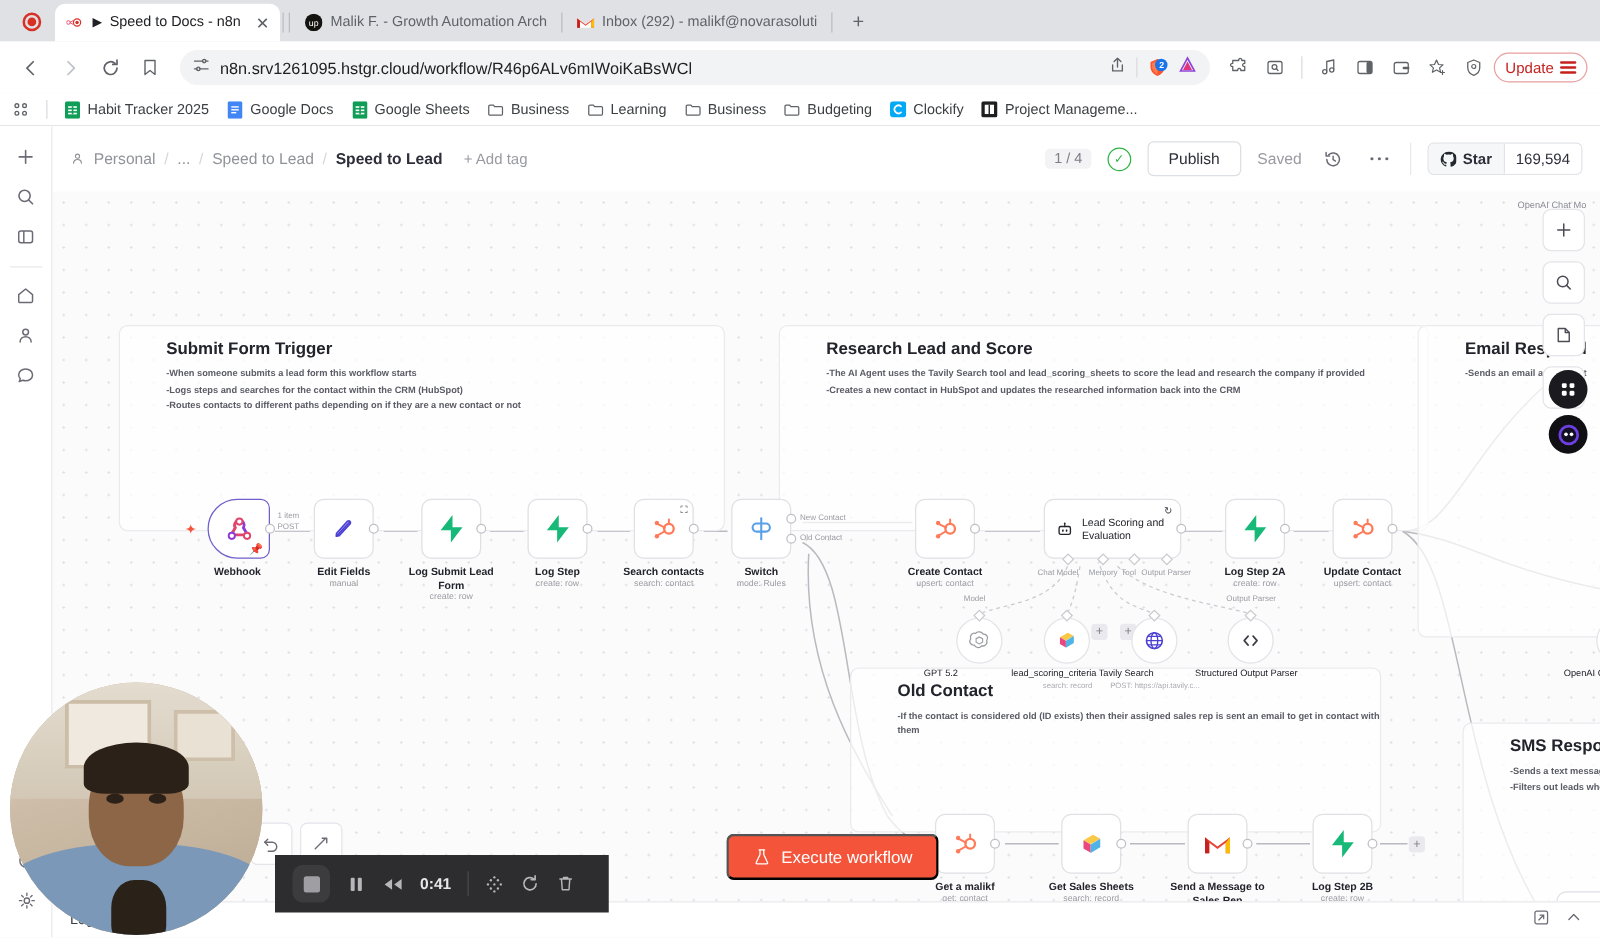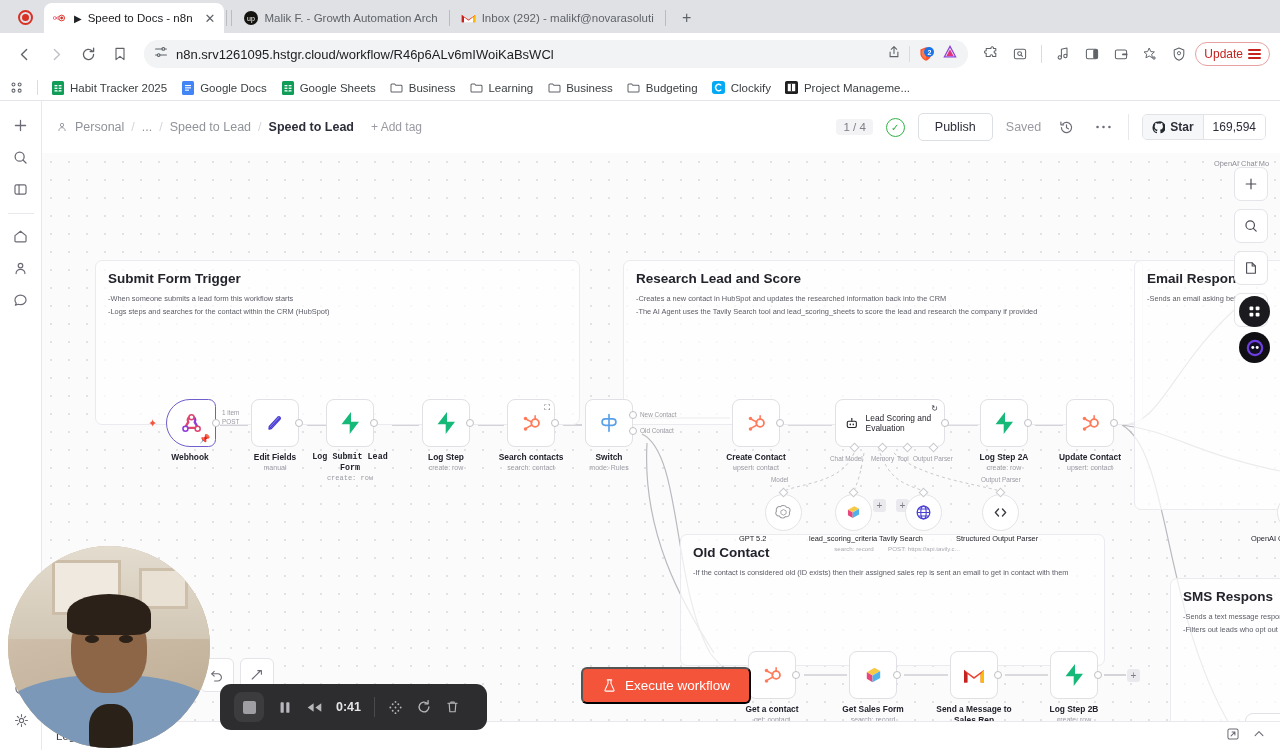--- a/index.html
+++ b/index.html
@@ -117,23 +117,24 @@
   .canvas {
     position:absolute; top:52px; left:0; right:0; bottom:0;
     background-color:#fbfbfc;
     background-image: radial-gradient(circle, #e1e1e6 1px, transparent 1px);
     background-size: 18px 18px;
     overflow:hidden;
   }
   .sticky {
     position:absolute; background:rgba(255,255,255,0.72); border:1px solid #ebebef;
     border-radius:7px;
+    padding-left:25px;
   }
   .sticky h3 { font-size:13.5px; color:#22232b; font-weight:bold; margin:10px 0 7px 12px; }
-  .sticky p { font-size:7.4px; color:#5b5c66; margin:0 0 1.5px 12px; line-height:1.5; }
+  .sticky p { font-size:7.4px; color:#5b5c66; margin:0 0 1.5px 12px; line-height:1.5;font-weight:bold; }
 
   .node { position:absolute; }
   .node-box {
     width:48px;height:48px;background:#fff;border:1px solid #e0e0e5;border-radius:8px;
     display:flex;align-items:center;justify-content:center;position:relative;
   }
   .node-box.trigger { border-radius:26px 8px 8px 26px; border:1.4px solid #6f5ecb; width:50px;}
   .node-wide {
     width:110px;height:48px;background:#fff;border:1px solid #e0e0e5;border-radius:8px;
     display:flex;align-items:center;gap:7px;padding:0 9px;position:relative;
@@ -179,21 +180,21 @@
   .wc-frame { position:absolute; left:22%; top:7%; width:34%; height:27%; background:#efe9df; border:3px solid #cbbda7; }
   .wc-frame2 { position:absolute; left:65%; top:11%; width:24%; height:20%; background:#e8e1d4; border:3px solid #cdbfa9; }
   .wc-shirt { position:absolute; left:-6%; bottom:-10%; width:112%; height:46%; background:#7b98b8; border-radius:46% 46% 0 0; }
   .wc-head { position:absolute; left:31%; top:27%; width:38%; height:46%; background:#8c6647; border-radius:48% 48% 42% 42%; }
   .wc-hair { position:absolute; left:29%; top:24%; width:42%; height:20%; background:#2c2118; border-radius:50% 50% 20% 20%; }
   .wc-eye { position:absolute; width:7%; height:4%; background:#2b2118; border-radius:50%; top:44%; }
   .wc-mic { position:absolute; left:40%; bottom:-4%; width:22%; height:26%; background:#2a2118; border-radius:42% 42% 30% 30%; }
 
   .rec-bar {
     position:absolute; left:220px; top:684px; width:267px; height:46px; background:#2d2d2f;
-    border-radius:11px; display:flex; align-items:center; padding:0 14px; gap:13px; z-index:21;
+    border-radius:0; display:flex; align-items:center; padding:0 14px; gap:13px; z-index:21;
   }
   .rb-stop { width:30px;height:30px;border-radius:8px;background:#3c3c3f;display:flex;align-items:center;justify-content:center; }
   .rb-stop i { width:13px;height:13px;background:#9e9ea3;border-radius:2px;display:block; }
   .rb-ic { color:#b6b6bb; display:flex; align-items:center; justify-content:center; }
   .rb-time { color:#e6e6ea; font-size:12.5px; font-weight:bold; }
   .rb-div { width:1px;height:20px;background:#4a4a4e; }
 
   .float-ext { position:absolute; right:10px; z-index:22; }
   .fe-circ { width:31px;height:31px;border-radius:50%;background:#1b1b1f;display:flex;align-items:center;justify-content:center; }
   .fe-circ2 { width:31px;height:31px;border-radius:50%;background:#101014;display:flex;align-items:center;justify-content:center; }
@@ -608,26 +609,27 @@
             <path d="M838 300 C 848 325 858 330 882 338"></path>
             <path d="M852 300 C 880 325 930 330 958 338"></path>
             <path d="M1238 300 C 1240 330 1246 330 1250 338"></path>
           </g>
         </svg>
 
         <div class="sticky" style="left:53px;top:107px;width:485px;height:165px;">
           <h3>Submit Form Trigger</h3>
           <p>-When someone submits a lead form this workflow starts</p>
           <p>-Logs steps and searches for the contact within the CRM (HubSpot)</p>
+          <p>-Routes contacts to different paths depending on if they are a new contact or not</p>
         </div>
 
         <div class="sticky" style="left:581px;top:107px;width:520px;height:165px;">
           <h3>Research Lead and Score</h3>
+          <p>-The AI Agent uses the Tavily Search tool and lead_scoring_sheets to score the lead and research the company if provided</p>
           <p>-Creates a new contact in HubSpot and updates the researched information back into the CRM</p>
-          <p>-The AI Agent uses the Tavily Search tool and lead_scoring_sheets to score the lead and research the company if provided</p>
         </div>
 
         <div class="sticky" style="left:1092px;top:107px;width:250px;height:250px;">
           <h3>Email Respond</h3>
           <p>-Sends an email asking    bett</p>
         </div>
 
         <div class="sticky" style="left:638px;top:381px;width:425px;height:132px;">
           <h3>Old Contact</h3>
           <p>-If the contact is considered old (ID exists) then their assigned sales rep is sent an email to get in contact with them</p>
@@ -665,21 +667,21 @@
             <svg width="22" height="22" viewBox="0 0 24 24">
                 <path d="M6 18 L17 6.5" stroke="#4b3fd4" stroke-width="1.6" fill="none" stroke-linecap="round"></path>
                 <path d="M5.5 18.5 8 18 17.6 7.6a1.6 1.6 0 0 0-2.2-2.2L5.8 15.9Z" fill="none" stroke="#4b3fd4" stroke-width="1.5" stroke-linejoin="round"></path>
               </svg>
           </div>
           <div class="node-lbl">Edit Fields</div>
           <div class="node-sub">manual</div>
           <span class="dot-port" style="left:44px;top:20px;"></span>
         </div>
 
-        <div class="node" style="left:284px;top:246px;font-family:Liberation Mono, monospace;">
+        <div class="node" style="left:295px;top:246px;">
           <div class="node-box">
             <svg width="22" height="24" viewBox="0 0 22 24">
                 <path d="M12 1 2.5 13.2h8.2V23L20 10.8h-8Z" fill="#17b978"></path>
               </svg>
           </div>
           <div class="node-lbl">Log Submit Lead Form</div>
           <div class="node-sub">create: row</div>
           <span class="dot-port" style="left:44px;top:20px;"></span>
         </div>
 
@@ -847,34 +849,34 @@
 
         <div class="node" style="left:706px;top:498px;">
           <div class="node-box">
             <svg width="22" height="22" viewBox="0 0 24 24">
                 <circle cx="16.5" cy="12" r="4.2" fill="none" stroke="#ff7a59" stroke-width="2"></circle>
                 <circle cx="6" cy="7" r="1.9" fill="#ff7a59"></circle>
                 <circle cx="6" cy="18.5" r="1.9" fill="#ff7a59"></circle>
                 <path d="M7.4 8.2 13 11M7.4 17.3 13 14.2M16.5 7.8V4" stroke="#ff7a59" stroke-width="1.7" stroke-linecap="round"></path>
               </svg>
           </div>
-          <div class="node-lbl">Get a contact</div>
+          <div class="node-lbl">Get a malikf</div>
           <div class="node-sub">get: contact</div>
           <span class="dot-port" style="left:44px;top:20px;"></span>
         </div>
 
         <div class="node" style="left:807px;top:498px;">
           <div class="node-box">
             <svg width="23" height="23" viewBox="0 0 24 24">
                 <path d="M5 8.5 13 4l6 3.2-8 4.6Z" fill="#f9c846"></path>
                 <path d="M5 8.5v7l6 3.5v-7Z" fill="#e8467c"></path>
                 <path d="M11 12.1v7l8-4.6V7.2Z" fill="#4fb3e8"></path>
               </svg>
           </div>
-          <div class="node-lbl">Get Sales Form</div>
+          <div class="node-lbl">Get Sales Sheets</div>
           <div class="node-sub">search: record</div>
           <span class="dot-port" style="left:44px;top:20px;"></span>
         </div>
 
         <div class="node" style="left:908px;top:498px;">
           <div class="node-box">
             <svg width="24" height="19" viewBox="0 0 24 18">
               <path d="M2 2.5 12 10 22 2.5V16H2Z" fill="#fff"></path>
               <path d="M2 16V3.2l10 7.4 10-7.4V16h-3.4V7.6L12 12.6 5.4 7.6V16Z" fill="#ea4335"></path>
               <path d="M2 3.2V16h3.4V7.6Z" fill="#c5221f"></path>

